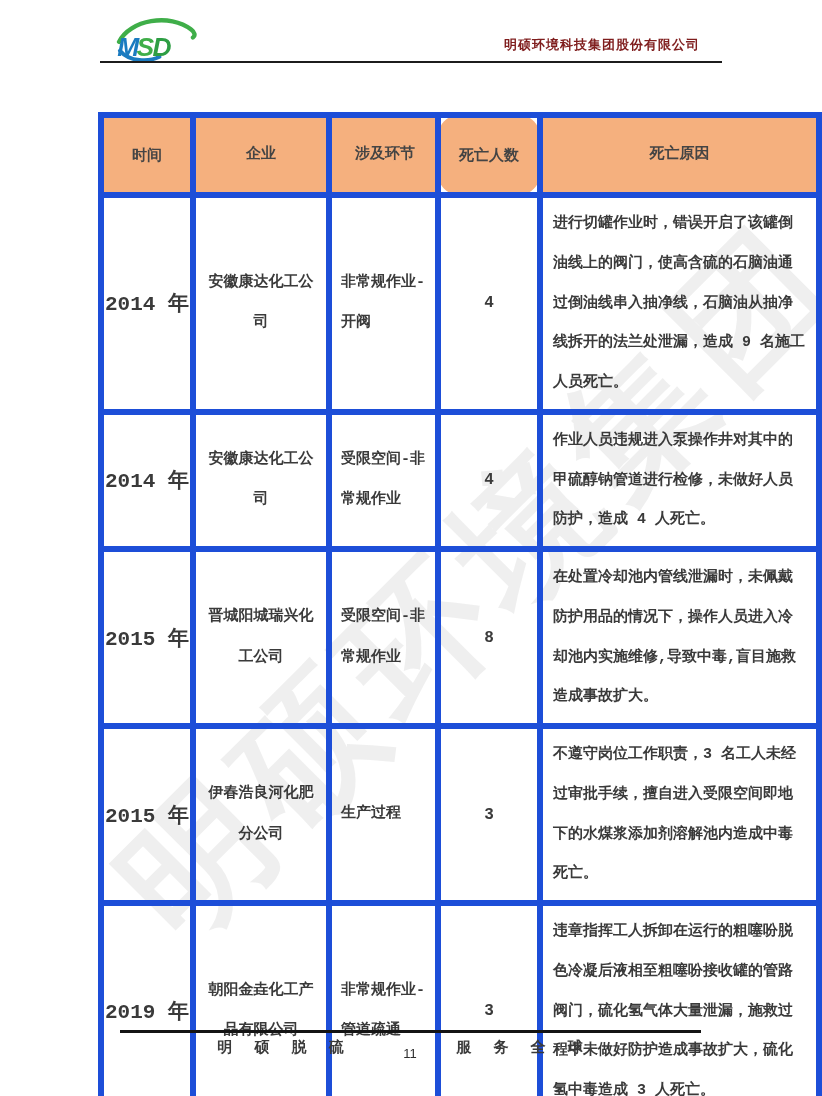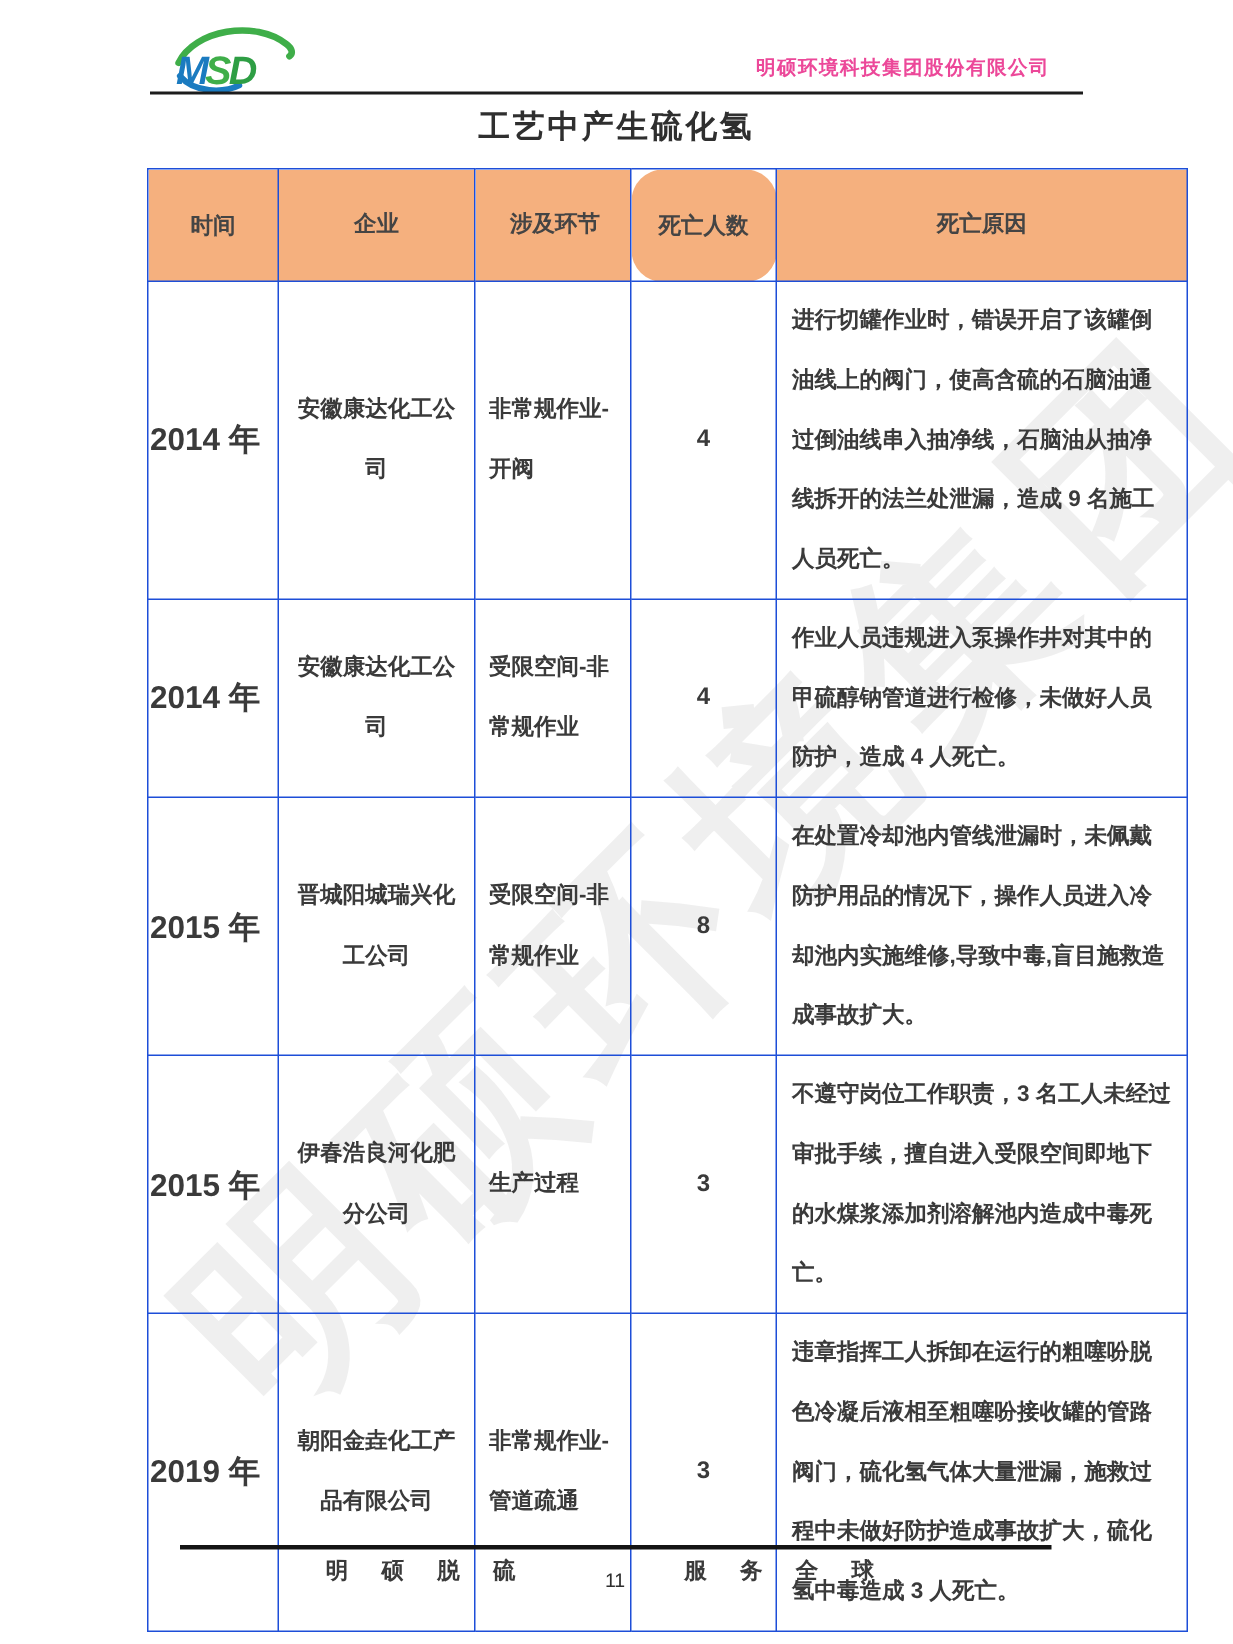--- a/index.html
+++ b/index.html
@@ -24,21 +24,21 @@
     white-space:nowrap;
     color:rgba(100,100,100,0.10);
     z-index:0;
     pointer-events:none;
   }
   
   .hdr{position:absolute;left:0;top:0;width:100%;z-index:2;}
   .logo{position:absolute;left:112px;top:18px;width:88px;height:46px;}
   .company-name{
     position:absolute;top:36px;right:122px;
-    font-size:13px;font-weight:700;color:#ec4899;
+    font-size:13px;font-weight:700;color:#7f1d1d;
     letter-spacing:1px;
   }
   .hdr-rule{
     position:absolute;left:100px;top:61px;width:622px;height:2px;
     background:#1c1c1c;
   }
   
   .doc-title{
     position:absolute;left:0;top:70px;width:822px;
     text-align:center;
@@ -49,26 +49,27 @@
   
   table.incidents{
     position:absolute;left:98px;top:112px;
     width:633px;
     border-collapse:collapse;
     table-layout:fixed;
     z-index:1;
     font-size:15px;
   }
   table.incidents td,table.incidents th{
-    border:1px solid #1d4ed8;
+    border:6px solid #1d4ed8;
     background:transparent;
     vertical-align:middle;
     font-weight:600;
     color:#3a3a3a;
     overflow:hidden;
+    font-family:Liberation Mono, monospace;
   }
   table.incidents th{
     background:#F5B07E;
     font-weight:700;
     font-size:15px;
     height:62px;
     text-align:center;
     color:#444;
   }
   .col-time{width:84px;font-weight:700;font-size:21px;}
@@ -112,21 +113,20 @@
         <path d="M9 37 C 20 50, 42 50, 54 44" fill="none" stroke="#1B7BC0" stroke-width="4.5" stroke-linecap="round"></path>
         <text x="6" y="43" font-family="Liberation Sans, sans-serif" font-size="30" font-weight="bold" font-style="italic">
           <tspan fill="#1B7BC0">M</tspan><tspan fill="#3FAE49" dx="-3">S</tspan><tspan fill="#2E9E44" dx="-2">D</tspan>
         </text>
       </svg>
     </div>
     <div class="company-name">明硕环境科技集团股份有限公司</div>
     <div class="hdr-rule"></div>
   </div>
 
-  <h1 class="doc-title">工艺中产生硫化氢</h1>
 
   <table class="incidents">
     <thead>
       <tr>
         <th class="col-time">时间</th>
         <th class="col-company">企业</th>
         <th class="col-link">涉及环节</th>
         <th class="col-deaths">死亡人数</th>
         <th class="col-cause">死亡原因</th>
       </tr>

